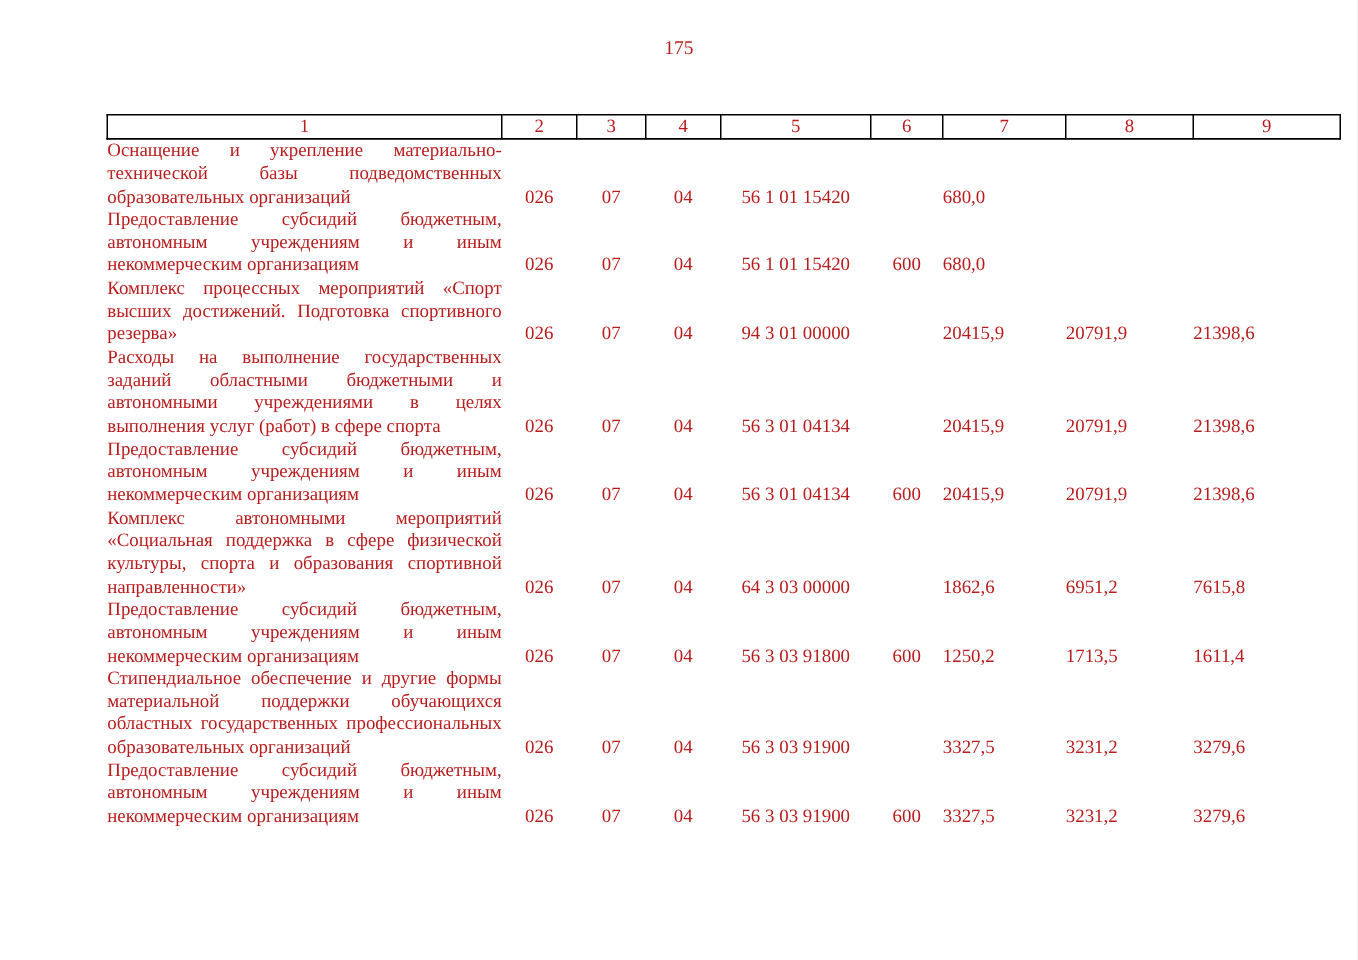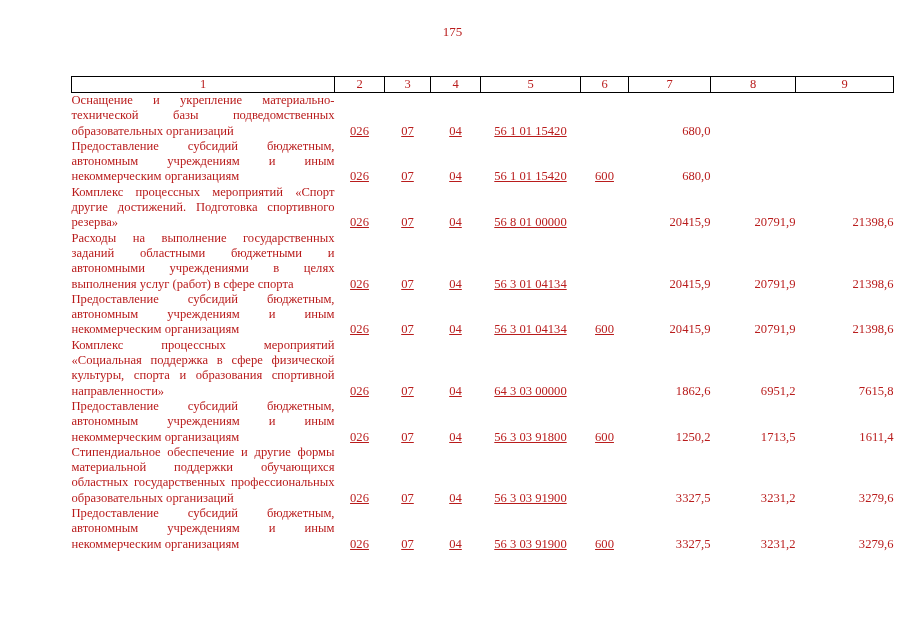--- a/index.html
+++ b/index.html
@@ -46,24 +46,22 @@
     border: none;
   }
   td.desc {
     text-align: justify;
     padding-right: 8px;
     margin-left: 30px;
   }
   td.center {
     text-align: center;
     white-space: nowrap;
-    text-decoration: underline;
   }
   td.num {
-    text-align: right;
     padding-right: 9px;
     white-space: nowrap;
   }
   td.num-last {
     padding-right: 18px;
   }
 </style>
 </head>
 <body>
 
@@ -112,25 +110,25 @@
           <td class="center">026</td>
           <td class="center">07</td>
           <td class="center">04</td>
           <td class="center">56 1 01 15420</td>
           <td class="center">600</td>
           <td class="num">680,0</td>
           <td class="num"></td>
           <td class="num num-last"></td>
         </tr>
         <tr>
-          <td class="desc">Комплекс процессных мероприятий «Спорт другие достижений. Подготовка спортивного резерва»</td>
-          <td class="center">026</td>
-          <td class="center">07</td>
-          <td class="center">04</td>
-          <td class="center">56 8 01 00000</td>
+          <td class="desc">Комплекс процессных мероприятий «Спорт высших достижений. Подготовка спортивного резерва»</td>
+          <td class="center">026</td>
+          <td class="center">07</td>
+          <td class="center">04</td>
+          <td class="center">94 3 01 00000</td>
           <td class="center"></td>
           <td class="num">20415,9</td>
           <td class="num">20791,9</td>
           <td class="num num-last">21398,6</td>
         </tr>
         <tr>
           <td class="desc">Расходы на выполнение государственных заданий областными бюджетными и автономными учреждениями в целях выполнения услуг (работ) в сфере спорта</td>
           <td class="center">026</td>
           <td class="center">07</td>
           <td class="center">04</td>
@@ -145,21 +143,21 @@
           <td class="center">026</td>
           <td class="center">07</td>
           <td class="center">04</td>
           <td class="center">56 3 01 04134</td>
           <td class="center">600</td>
           <td class="num">20415,9</td>
           <td class="num">20791,9</td>
           <td class="num num-last">21398,6</td>
         </tr>
         <tr>
-          <td class="desc">Комплекс процессных мероприятий «Социальная поддержка в сфере физической культуры, спорта и образования спортивной направленности»</td>
+          <td class="desc">Комплекс автономными мероприятий «Социальная поддержка в сфере физической культуры, спорта и образования спортивной направленности»</td>
           <td class="center">026</td>
           <td class="center">07</td>
           <td class="center">04</td>
           <td class="center">64 3 03 00000</td>
           <td class="center"></td>
           <td class="num">1862,6</td>
           <td class="num">6951,2</td>
           <td class="num num-last">7615,8</td>
         </tr>
         <tr>

